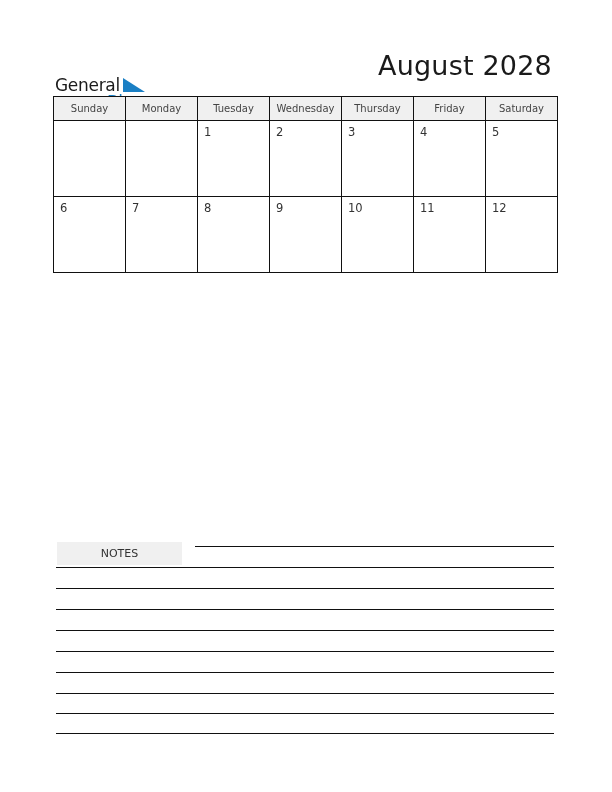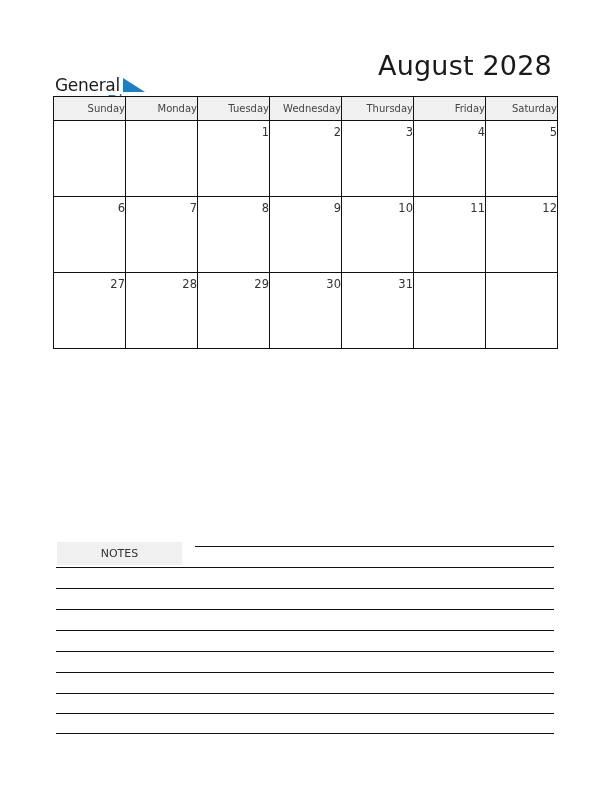--- a/index.html
+++ b/index.html
@@ -4,21 +4,21 @@
   <style>
     html, body { margin: 0; padding: 0; background: #ffffff; }
     body { width: 612px; height: 792px; position: relative; overflow: hidden;
            font-family: "DejaVu Sans", "Liberation Sans", sans-serif; color: #222; }
     .logo { position: absolute; left: 55px; top: 46px; width: 100px; height: 40px; margin-top: 29px; }
     .logo .general { position: absolute; left: 0; top: 0; font-size: 17px; color: #1a1a1a; letter-spacing: -0.3px; }
     .logo .blue { position: absolute; left: 52px; top: 17px; font-size: 17px; color: #1a7fc4; letter-spacing: -0.3px; text-decoration: underline; }
     .logo svg { position: absolute; left: 68px; top: 3px; }
     .title { position: absolute; right: 60px; top: 50px; font-size: 27px; color: #1a1a1a; font-weight: normal; letter-spacing: 0.2px; }
     table.cal { position: absolute; left: 53px; top: 96px; width: 505px; border-collapse: collapse; table-layout: fixed; }
-    table.cal th, table.cal td { border: 1.3px solid #111; text-align: right; }
+    table.cal th, table.cal td { border: 1.3px solid #111; }
     table.cal th { height: 23px; background: #f0f0f0; font-weight: normal; font-size: 10px; color: #444; padding: 0; }
     table.cal td { height: 75px; vertical-align: top; padding: 0; }
     table.cal td span { display: block; padding: 4px 0 0 6px; font-size: 11.5px; color: #333; }
     .notes-label { position: absolute; left: 57px; top: 523px; width: 125px; height: 23px; background: #f0f0f0;
                    font-size: 11px; color: #333; text-align: center; line-height: 23px; margin-top: 19px; }
     .nline { position: absolute; height: 0; border-top: 1.3px solid #111; }
   </style>
 </head>
 <body>
 
@@ -84,43 +84,20 @@
         <td>
           <span>10</span>
         </td>
         <td>
           <span>11</span>
         </td>
         <td>
           <span>12</span>
         </td>
       </tr>
-      <tr>
-        <td>
-          <span>27</span>
-        </td>
-        <td>
-          <span>28</span>
-        </td>
-        <td>
-          <span>29</span>
-        </td>
-        <td>
-          <span>30</span>
-        </td>
-        <td>
-          <span>31</span>
-        </td>
-        <td>
-          <span></span>
-        </td>
-        <td>
-          <span></span>
-        </td>
-      </tr>
     </tbody>
 </table>
 
 <div class="notes-label">NOTES</div>
 <div id="notes-lines">
     <div class="nline" style="top: 546px; left: 195px; width: 359px;"></div>
     <div class="nline" style="top: 567px; left: 56px; width: 498px;"></div>
     <div class="nline" style="top: 588px; left: 56px; width: 498px;"></div>
     <div class="nline" style="top: 609px; left: 56px; width: 498px;"></div>
     <div class="nline" style="top: 630px; left: 56px; width: 498px;"></div>

